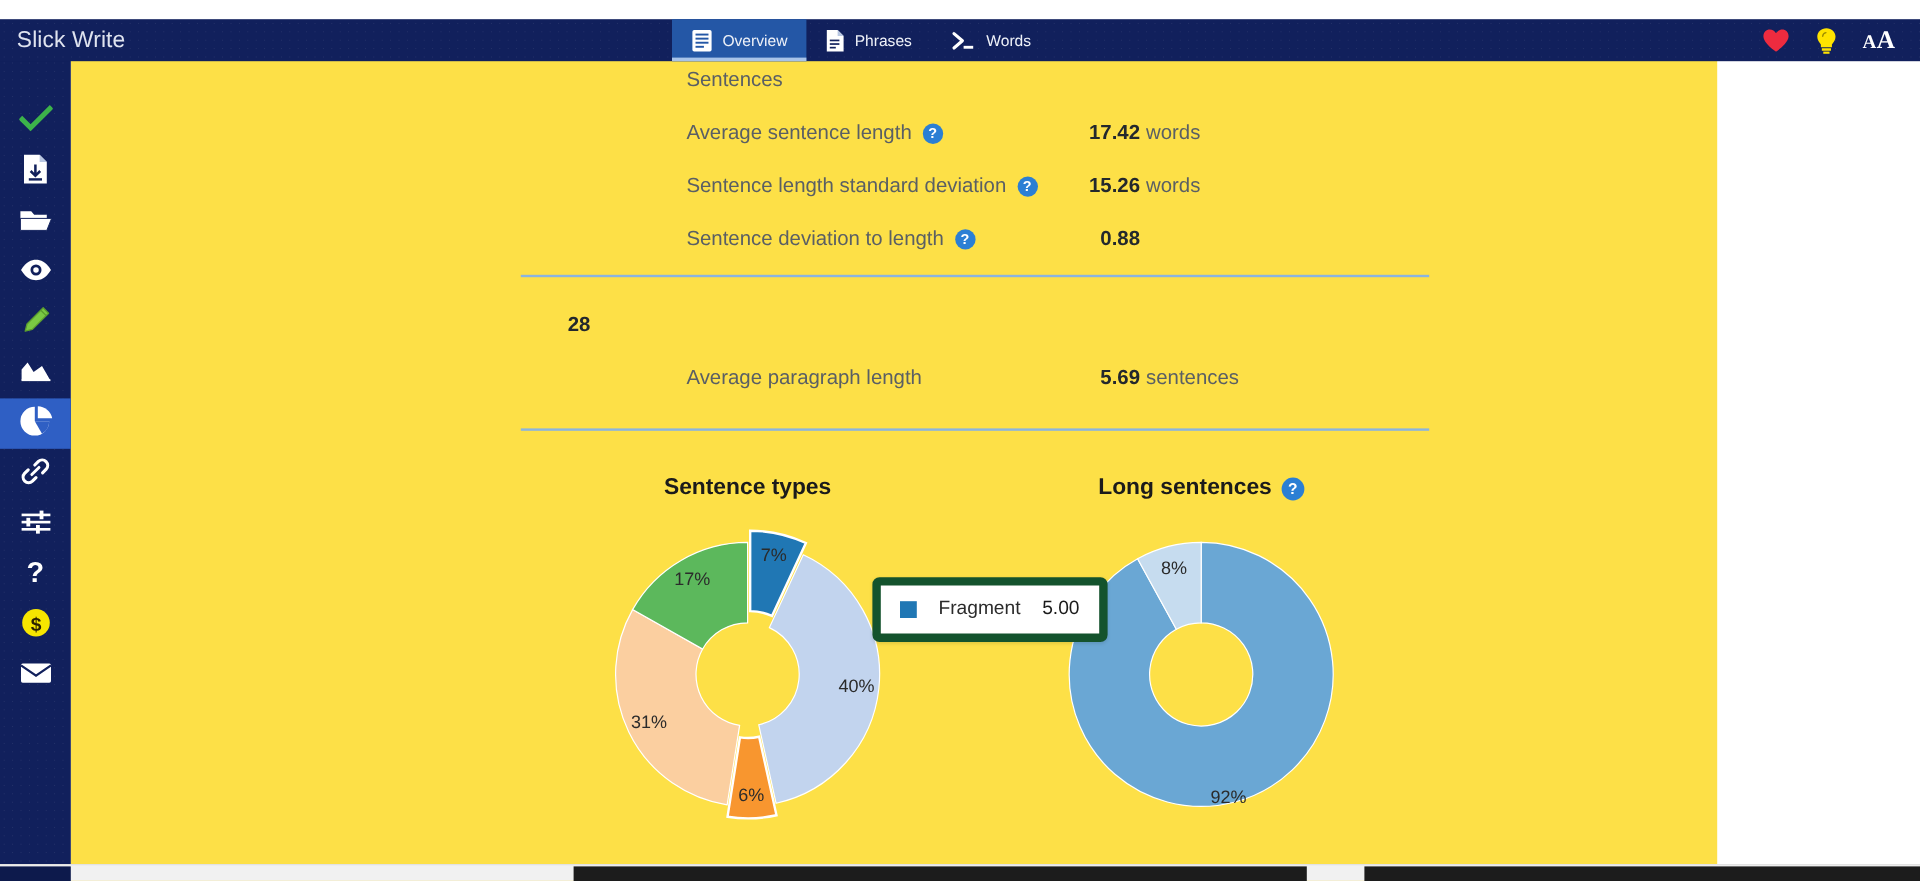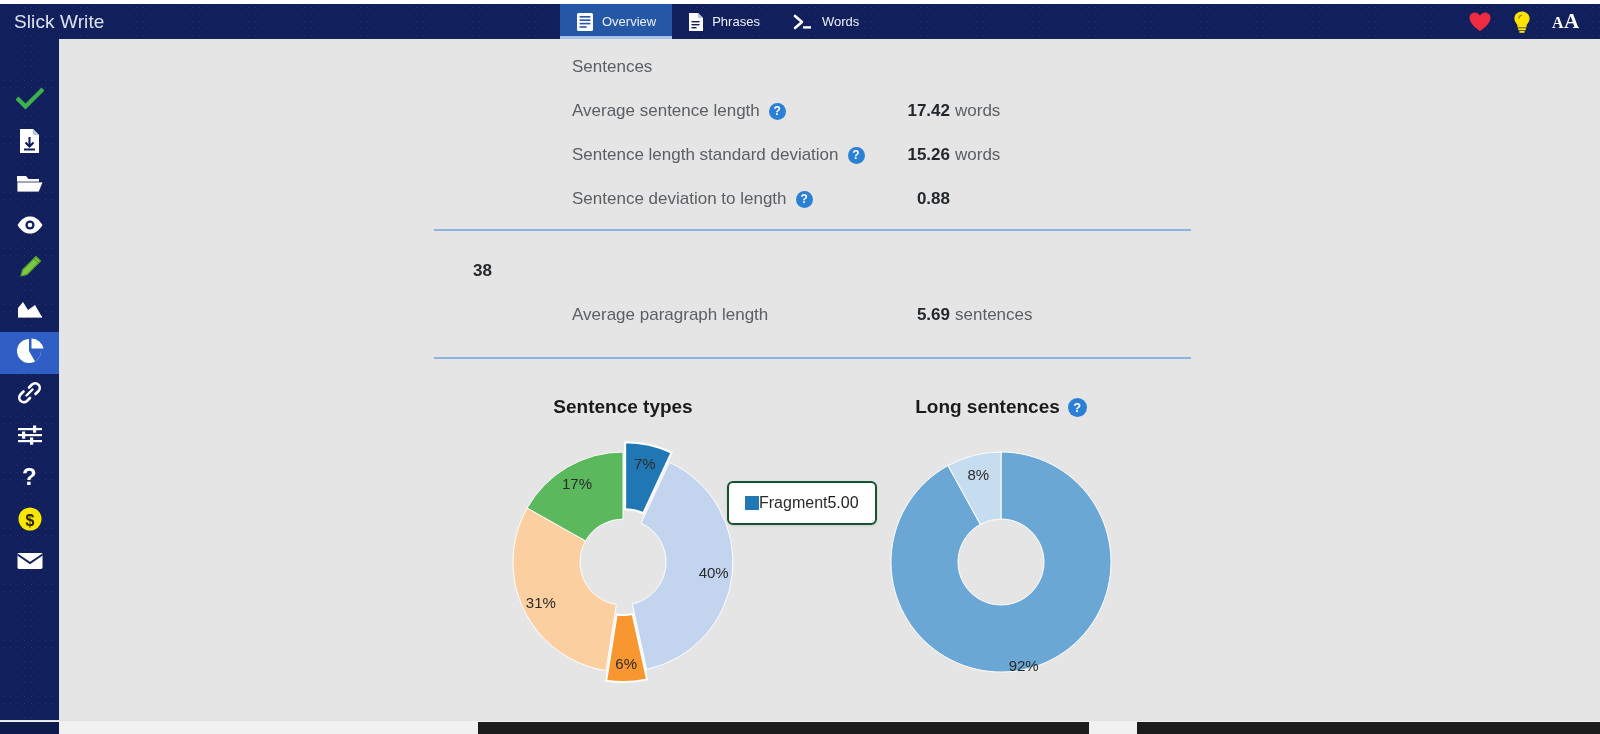--- a/index.html
+++ b/index.html
@@ -7,21 +7,21 @@
   html, body {
     margin: 0; padding: 0;
     width: 1600px; height: 734px;
     overflow: hidden;
     background: #ffffff;
     font-family: "Liberation Sans", "DejaVu Sans", sans-serif;
   }
 
   
   #topbar {
-    position: absolute; top: 4px; left: 0;
+    position: absolute; top: 16px; left: 0;
     width: 1600px; height: 35px;
     background: #11205c;
     background-image: radial-gradient(rgba(255,255,255,.09) 0.5px, transparent 0.5px);
     background-size: 7px 7px;
     display: flex; align-items: stretch;
     z-index: 30;
   }
   #brand {
     color: #dfe3ef;
     font-size: 19px;
@@ -65,22 +65,22 @@
   }
   .side-item {
     width: 59px; height: 42px;
     display: flex; align-items: center; justify-content: center;
   }
   .side-item.active { background: #2f5fc4; }
 
   
   #main {
     position: absolute; top: 35px; left: 59px;
-    width: 1541px; height: 699px;
-    background: #e5e5e5;
+    width: 1372px; height: 699px;
+    background: #fde047;
     overflow: hidden;
   }
   #panel {
     position: absolute; left: 375px; top: 0;
     width: 757px;
   }
   #panel-top-rule {
     height: 0; border-top: 2px solid #8ab4df;
     margin: 0 0 0 0;
     width: 757px;
@@ -149,25 +149,25 @@
     transform: translate(-50%, -50%);
     pointer-events: none;
     white-space: nowrap;
   }
 
   
   #tooltip {
     position: absolute;
     left: 293px; top: 85px;
     background: #ffffff;
-    border: 2px solid #14532d;
+    border: 7px solid #14532d;
     border-radius: 6px;
     box-shadow: 0 1px 3px rgba(0,0,0,.10);
     padding: 11px 16px;
-    display: flex; align-items: center; gap: 0;
+    display: flex; align-items: center; gap: 18px;
     font-size: 16px; color: #2b2b2b;
     white-space: nowrap;
     z-index: 12;
   }
   #tooltip .swatch {
     width: 14px; height: 14px; flex: none;
   }
   #tooltip .tt-val { font-weight: normal; color: #1b1b1b; }
 
   
@@ -424,21 +424,21 @@
         </div>
       </div>
     </div>
 
     <div class="divider"></div>
 
     <div class="stat-group" style="padding:18px 0 20px;">
 
       <div class="stat-row">
         <div class="stat-value no-unit">
-          <span class="stat-num">38</span>
+          <span class="stat-num">28</span>
         </div>
       </div>
 
       <div class="stat-row">
         <div class="stat-label">
           <span>Average paragraph length</span>
         </div>
         <div class="stat-value">
           <span class="stat-num">5.69</span>
           <span class="stat-unit">sentences</span>

